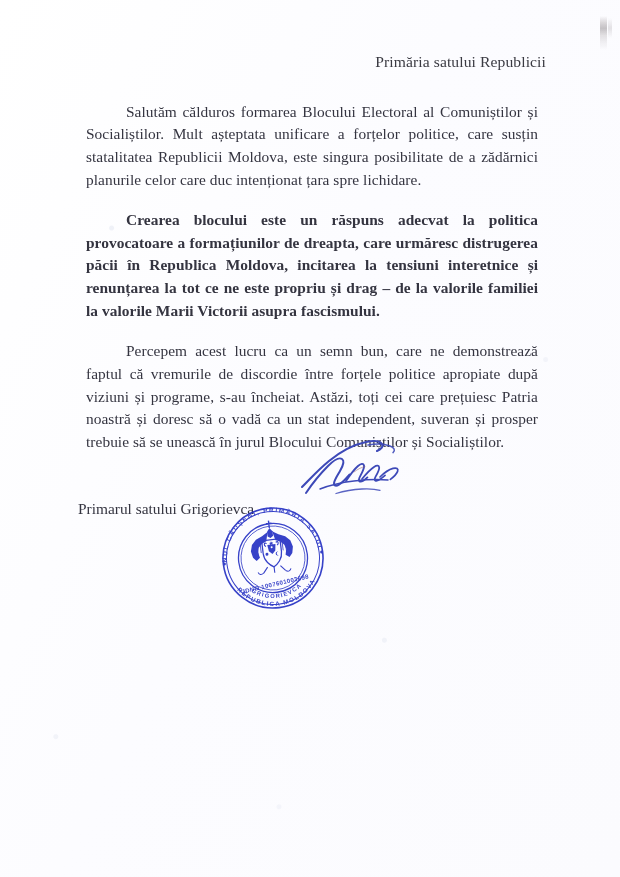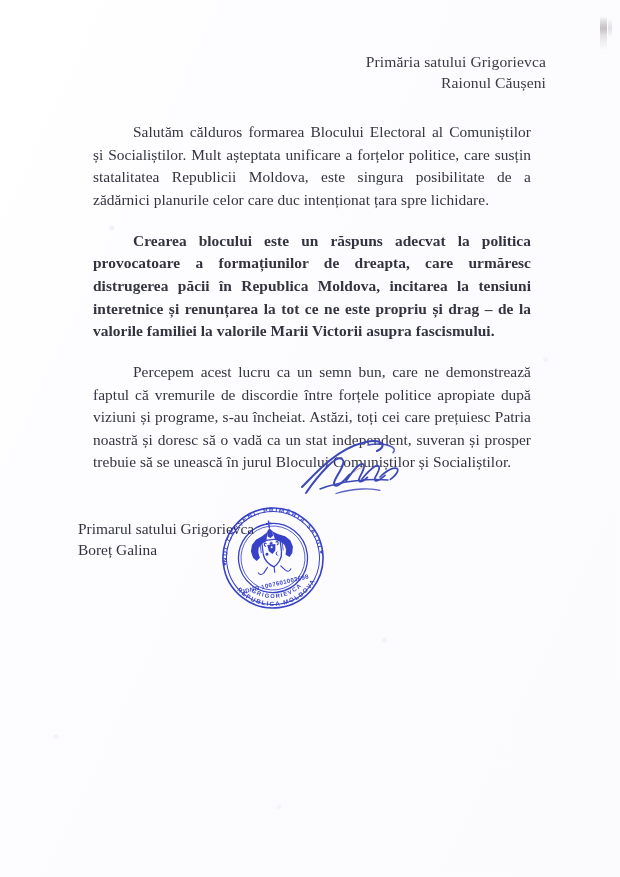--- a/index.html
+++ b/index.html
@@ -74,21 +74,21 @@
   }
   .letterhead div { white-space: nowrap; }
 
   .para {
     text-align: justify;
     text-justify: inter-word;
     color: #343440;
     font-size: 15.4px;
     line-height: 1.47;
     text-indent: 40px;
-    margin: 15px;
+    margin: 8px;
     letter-spacing: .05px;
   }
   #para-1 { margin-top: 28px; }
   #para-2 { margin-top: 18px; font-weight: bold; }
   #para-3 { margin-top: 18px; }
 
   .signature-block {
     margin-top: 44px;
     color: #343440;
     font-size: 15.4px;
@@ -129,31 +129,29 @@
 <body>
 
 <div id="page">
 
   <div id="edge-smudge"></div>
   <div id="edge-smudge2"></div>
 
   <div id="content">
 
     <div class="letterhead">
-      <div>Primăria satului Grigorievca</div>
-      <div>Raionul Căușeni</div>
+      <div>Primăria satului Republicii</div>
     </div>
 
     <p class="para" id="para-1">Salutăm călduros formarea Blocului Electoral al Comuniștilor și Socialiștilor. Mult așteptata unificare a forțelor politice, care susțin statalitatea Republicii Moldova, este singura posibilitate de a zădărnici planurile celor care duc intenționat țara spre lichidare.</p>
     <p class="para" id="para-2">Crearea blocului este un răspuns adecvat la politica provocatoare a formațiunilor de dreapta, care urmăresc distrugerea păcii în Republica Moldova, incitarea la tensiuni interetnice și renunțarea la tot ce ne este propriu și drag – de la valorile familiei la valorile Marii Victorii asupra fascismului.</p>
     <p class="para" id="para-3">Percepem acest lucru ca un semn bun, care ne demonstrează faptul că vremurile de discordie între forțele politice apropiate după viziuni și programe, s-au încheiat. Astăzi, toți cei care prețuiesc Patria noastră și doresc să o vadă ca un stat independent, suveran și prosper trebuie să se unească în jurul Blocului Comuniștilor și Socialiștilor.</p>
 
     <div class="signature-block">
       <div>Primarul satului Grigorievca</div>
-      <div>Boreț Galina</div>
     </div>
 
   </div>
 
   <svg id="signature" viewBox="0 0 112 62">
     <g fill="none" stroke="#3d49b8" stroke-linecap="round" stroke-linejoin="round">
       <path d="M6 50 C14 42 22 33 33 24 C44 15 56 8 70 5 C78 3.4 84 4.2 86 7 C87.6 9.3 85.5 12 81 14" stroke-width="2.1"></path>
       <path d="M10 56 C16 47 24 37 32 29 C38 23 43 20 46 22 C48.5 23.6 47.5 28 44 34 C41 39.2 38 43.6 38 46.5 C38 48.8 40 49.4 43 47.6 C46.4 45.5 50 41.6 53.4 37.6" stroke-width="2"></path>
       <path d="M50 44 C54 38 58 32.5 62 29 C65 26.4 67.4 26.2 68 28.4 C68.6 30.6 66.6 34.6 64.6 38.4 C63 41.4 62.4 43.6 63.6 44.4 C65 45.3 68 43.6 71.4 40.4" stroke-width="1.9"></path>
       <path d="M66 42 C70 37 74 32.6 78 30 C81 28 83 28.4 83.2 30.6 C83.4 33 81.4 36.4 79.6 39.6 C78.4 41.8 78.4 43.4 79.8 43.8 C81.6 44.3 85 42 89 38.4" stroke-width="1.8"></path>

